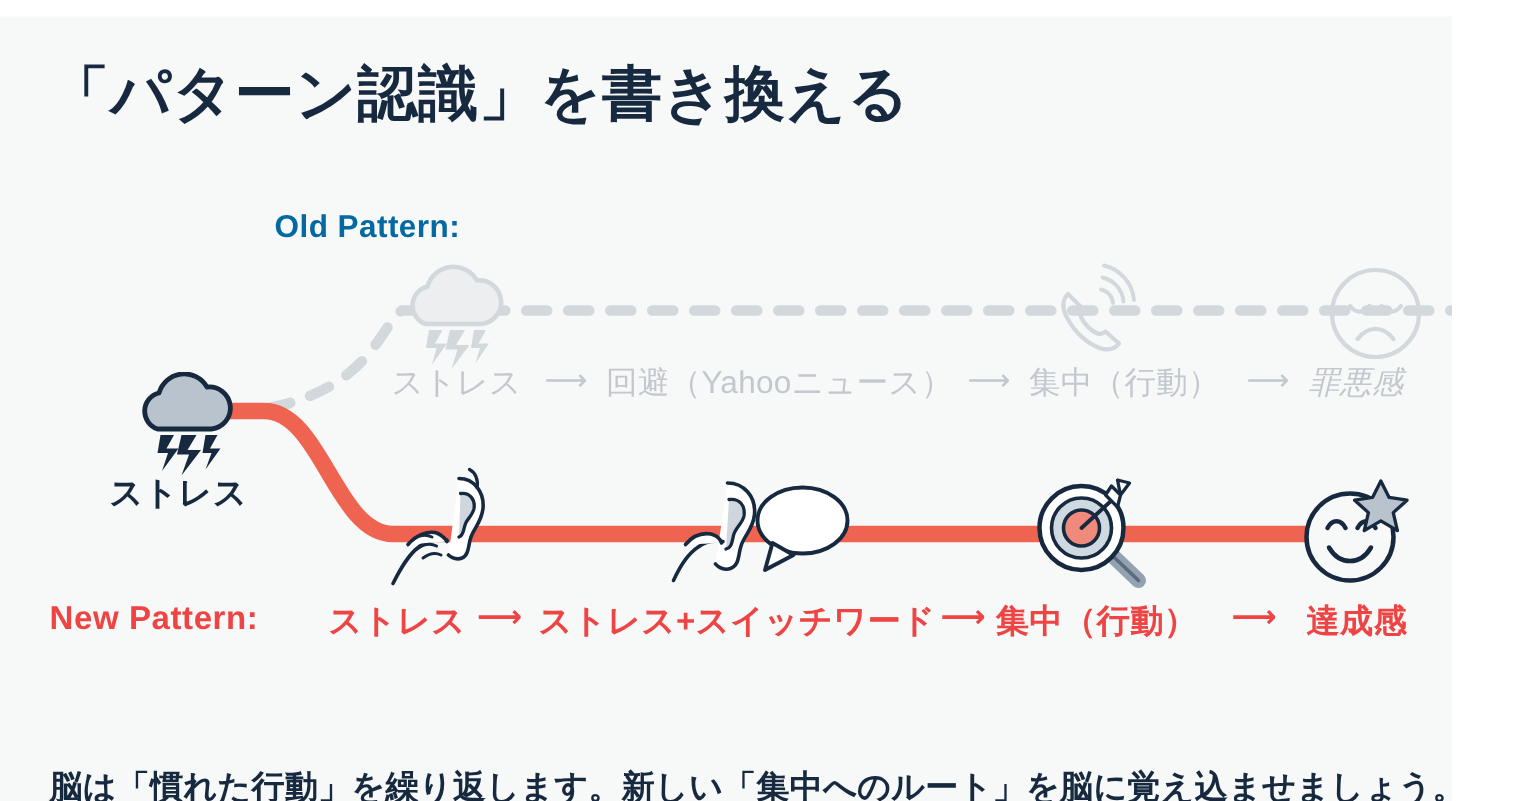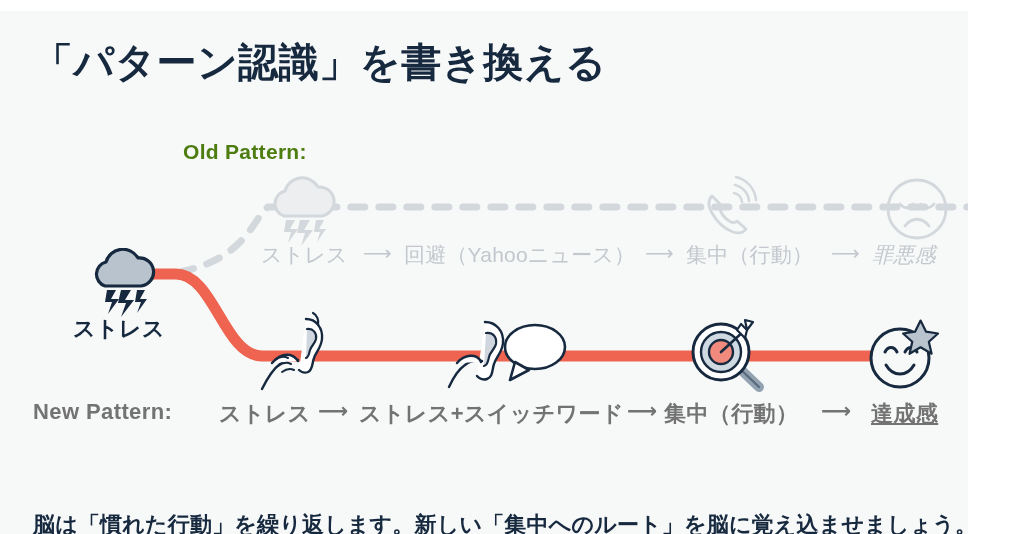--- a/index.html
+++ b/index.html
@@ -30,21 +30,21 @@
     white-space: nowrap;
   }
 
   
   #old-pattern-label {
     position: absolute;
     left: 183px;
     top: 129px;
     font-size: 21px;
     font-weight: bold;
-    color: #4d7c0f;
+    color: #0369a1;
     letter-spacing: 0.3px;
     white-space: nowrap;
   }
 
   #old-path-svg {
     position: absolute;
     left: 0;
     top: 0;
     width: 1024px;
     height: 534px;
@@ -101,33 +101,33 @@
   #ear-pull-icon     { left: 258px; top: 300px; }
   #ear-speech-icon   { left: 447px; top: 306px; }
   #target-icon       { left: 689px; top: 303px; }
   #smiley-star-icon  { left: 866px; top: 305px; }
 
   .new-row-text {
     position: absolute;
     top: 388px;
     font-size: 22px;
     font-weight: bold;
-    color: #737373;
+    color: #ef4444;
     white-space: nowrap;
     letter-spacing: 0.4px;
     text-align: center;
   }
   #new-pattern-label { left: 33px; font-size: 22px; }
   #new-step-1  { left: 219px; }
   #new-arrow-1 { left: 318px; font-size: 21px; }
   #new-step-2  { left: 359px; }
   #new-arrow-2 { left: 627px; font-size: 21px; }
   #new-step-3  { left: 664px; }
   #new-arrow-3 { left: 821px; font-size: 21px; }
-  #new-step-4  { left: 871px; text-decoration: underline; }
+  #new-step-4  { left: 871px; }
 
   
   #caption {
     position: absolute;
     left: 33px;
     top: 499px;
     font-size: 22px;
     font-weight: bold;
     color: #16293f;
     letter-spacing: 0.2px;

